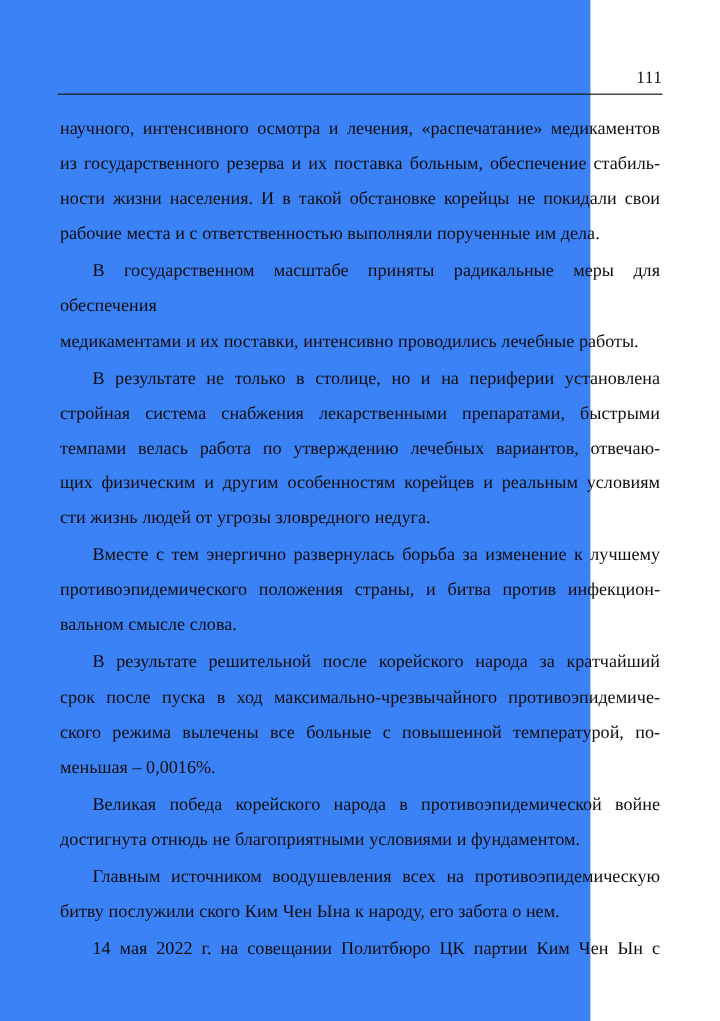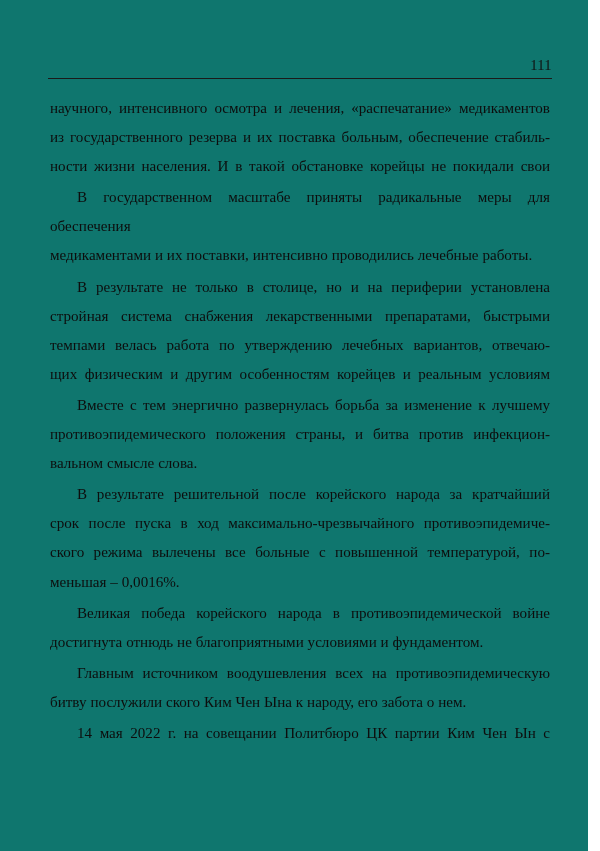--- a/index.html
+++ b/index.html
@@ -9,23 +9,23 @@
   }
   body {
     width: 600px;
     height: 851px;
     font-family: "Liberation Serif", "DejaVu Serif", serif;
     color: #000000;
     overflow: hidden;
   }
   .page {
     position: relative;
-    width: 588px;
+    width: 492px;
     height: 851px;
-    background: #0f766e;
+    background: #3b82f6;
     box-sizing: border-box;
   }
   .header {
     position: absolute;
     left: 48px;
     top: 58px;
     width: 504px;
   }
   .folio {
     text-align: right;
@@ -80,30 +80,32 @@
   <div class="header">
     <div class="folio">111</div>
     <div class="rule"></div>
   </div>
 
   <div class="body-text">
       <p class="para">
         <span class="line">научного, интенсивного осмотра и лечения, «распечатание» медикаментов</span>
         <span class="line">из государственного резерва и их поставка больным, обеспечение стабиль-</span>
         <span class="line">ности жизни населения. И в такой обстановке корейцы не покидали свои</span>
+        <span class="line last">рабочие места и с ответственностью выполняли порученные им дела.</span>
       </p>
       <p class="para">
         <span class="line indent">В государственном масштабе приняты радикальные меры для обеспечения</span>
         <span class="line last">медикаментами и их поставки, интенсивно проводились лечебные работы.</span>
       </p>
       <p class="para">
         <span class="line indent">В результате не только в столице, но и на периферии установлена</span>
         <span class="line">стройная система снабжения лекарственными препаратами, быстрыми</span>
         <span class="line">темпами велась работа по утверждению лечебных вариантов, отвечаю-</span>
         <span class="line">щих физическим и другим особенностям корейцев и реальным условиям</span>
+        <span class="line last">сти жизнь людей от угрозы зловредного недуга.</span>
       </p>
       <p class="para">
         <span class="line indent">Вместе с тем энергично развернулась борьба за изменение к лучшему</span>
         <span class="line">противоэпидемического положения страны, и битва против инфекцион-</span>
         <span class="line last">вальном смысле слова.</span>
       </p>
       <p class="para">
         <span class="line indent">В результате решительной после корейского народа за кратчайший</span>
         <span class="line">срок после пуска в ход максимально-чрезвычайного противоэпидемиче-</span>
         <span class="line">ского режима вылечены все больные с повышенной температурой, по-</span>

